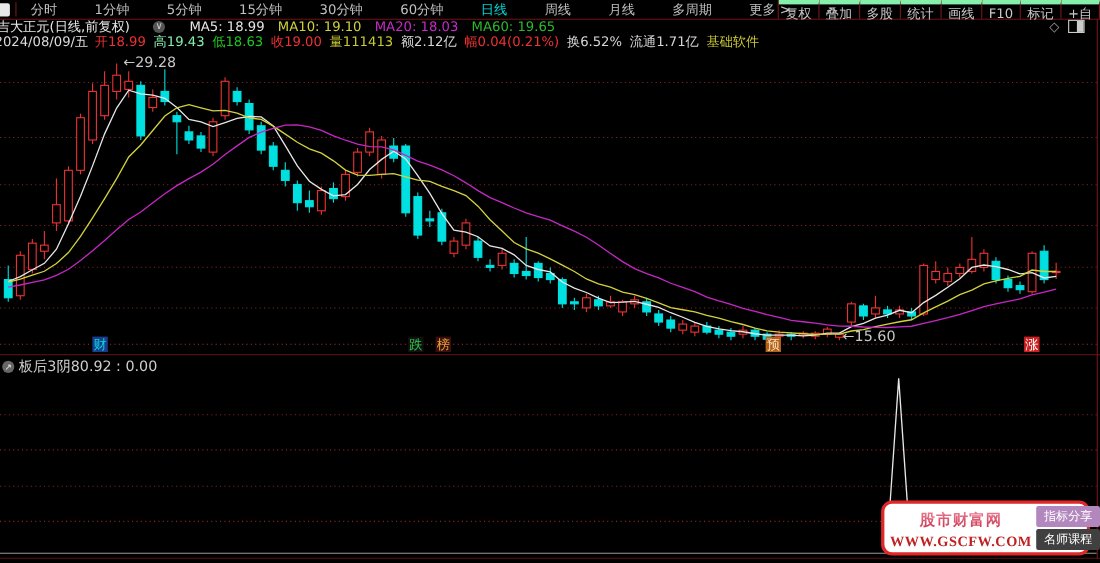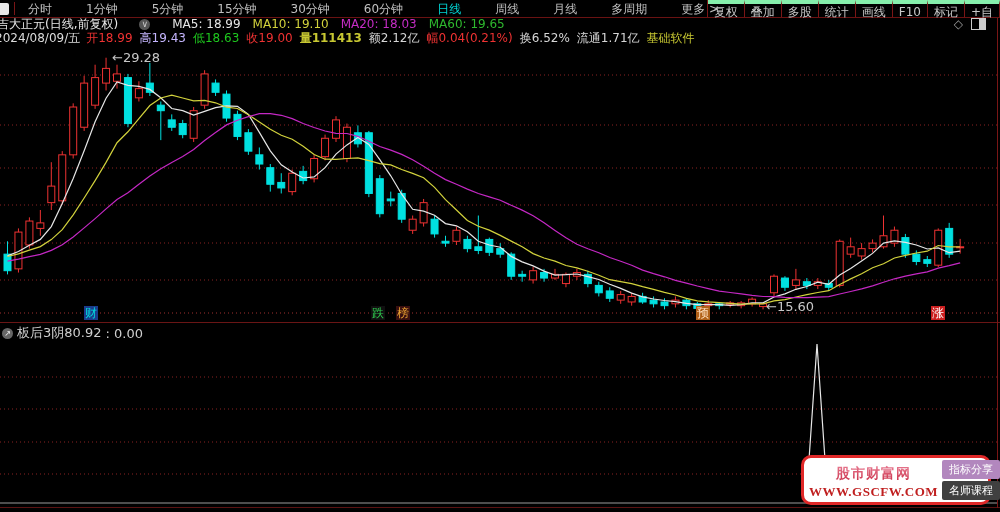--- a/index.html
+++ b/index.html
@@ -293,24 +293,24 @@
         <span class="ma-item" style="color: rgb(210, 210, 60);">MA10: 19.10</span>
         <span class="ma-item" style="color: rgb(196, 44, 196);">MA20: 18.03</span>
         <span class="ma-item" style="color: rgb(46, 184, 46);">MA60: 19.65</span>
       </span>
   </div>
 
   <div class="row2">
     <span class="date">2024/08/09/五</span>
     <span id="fields" style="display:flex;">
         <span class="fld" style="color: rgb(238, 50, 50);">开18.99</span>
-        <span class="fld" style="color: #c4b5fd;">高19.43</span>
+        <span class="fld" style="color: #86efac;">高19.43</span>
         <span class="fld" style="color: rgb(30, 200, 30);">低18.63</span>
         <span class="fld" style="color: rgb(238, 50, 50);">收19.00</span>
-        <span class="fld" style="color: rgb(200, 200, 50); font-weight: bold;">量111413</span>
+        <span class="fld" style="color: rgb(200, 200, 50);">量111413</span>
         <span class="fld" style="color: rgb(214, 214, 214);">额2.12亿</span>
         <span class="fld" style="color: rgb(238, 50, 50);">幅0.04(0.21%)</span>
         <span class="fld" style="color: rgb(214, 214, 214);">换6.52%</span>
         <span class="fld" style="color: rgb(214, 214, 214);">流通1.71亿</span>
         <span class="fld" style="color: rgb(200, 200, 50);">基础软件</span>
       </span>
   </div>
 
   <div class="corner">
     <span class="diamond">◇</span>

